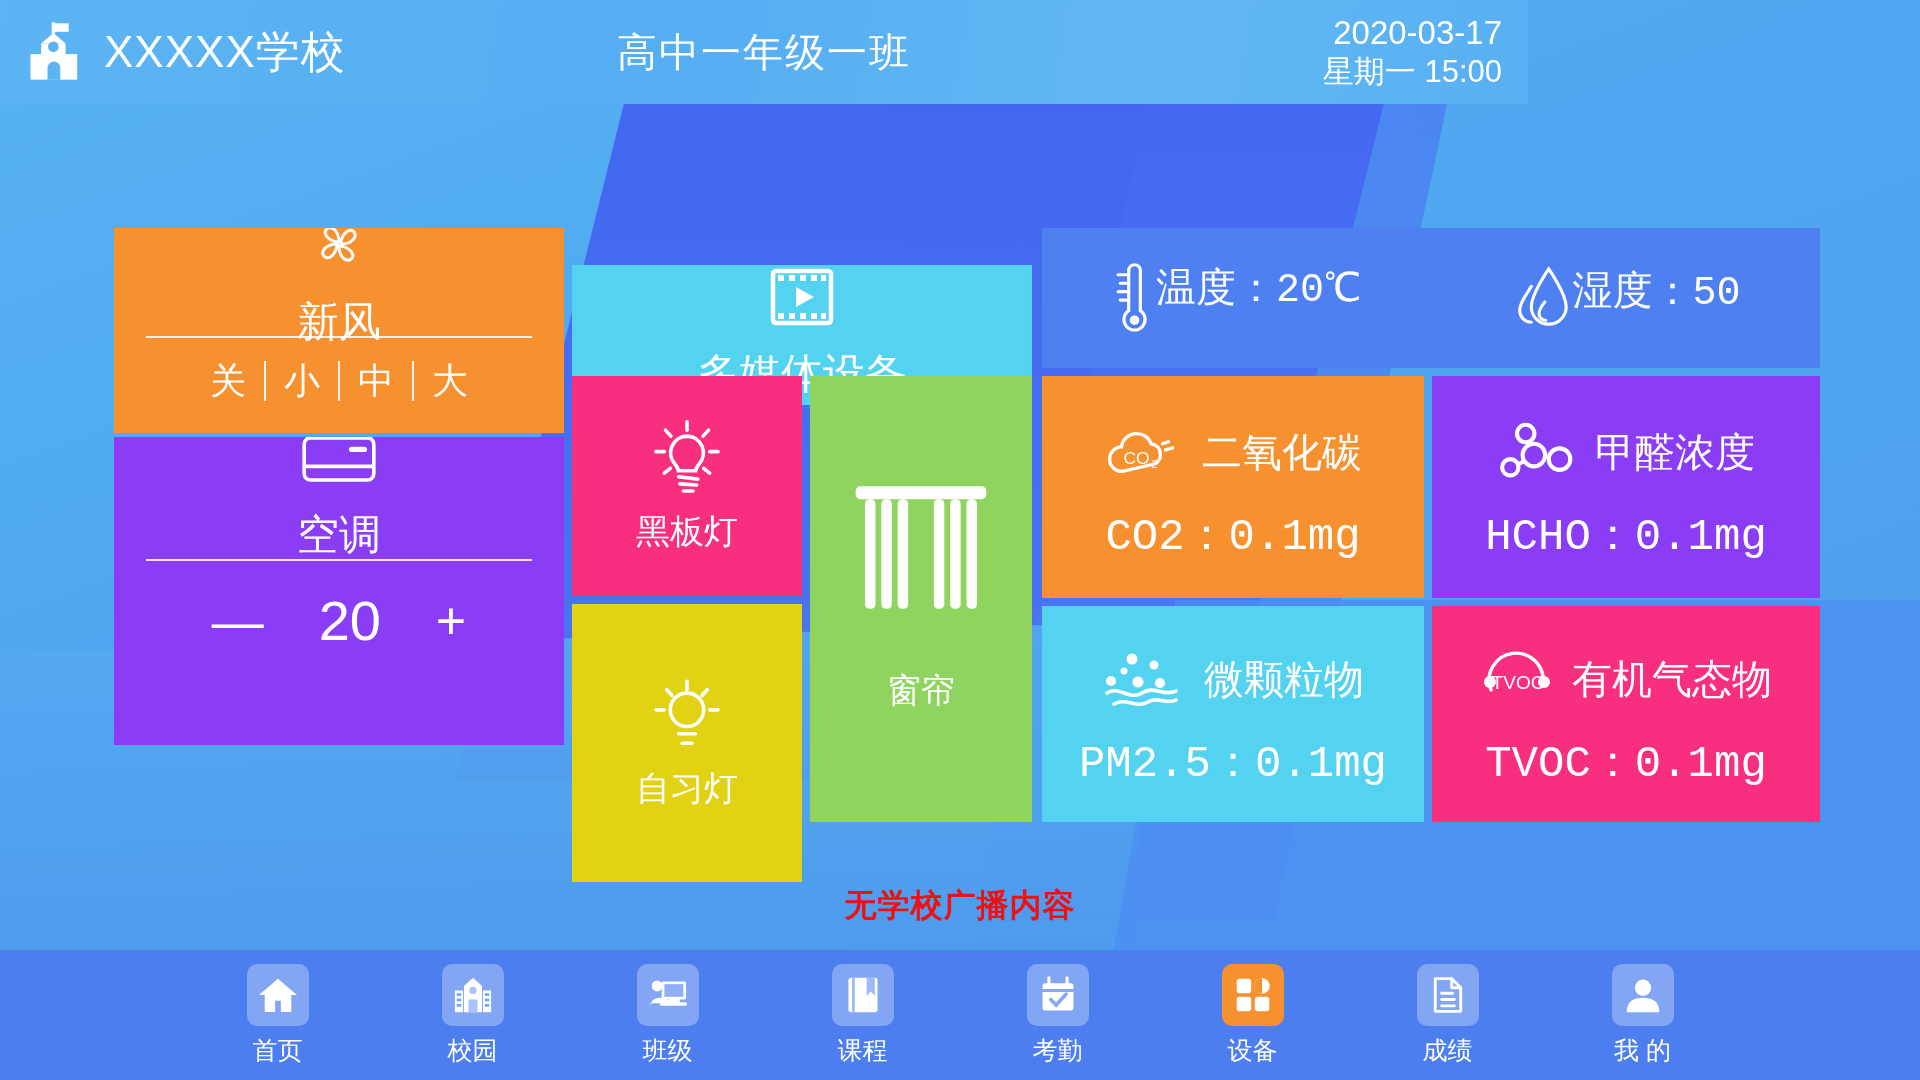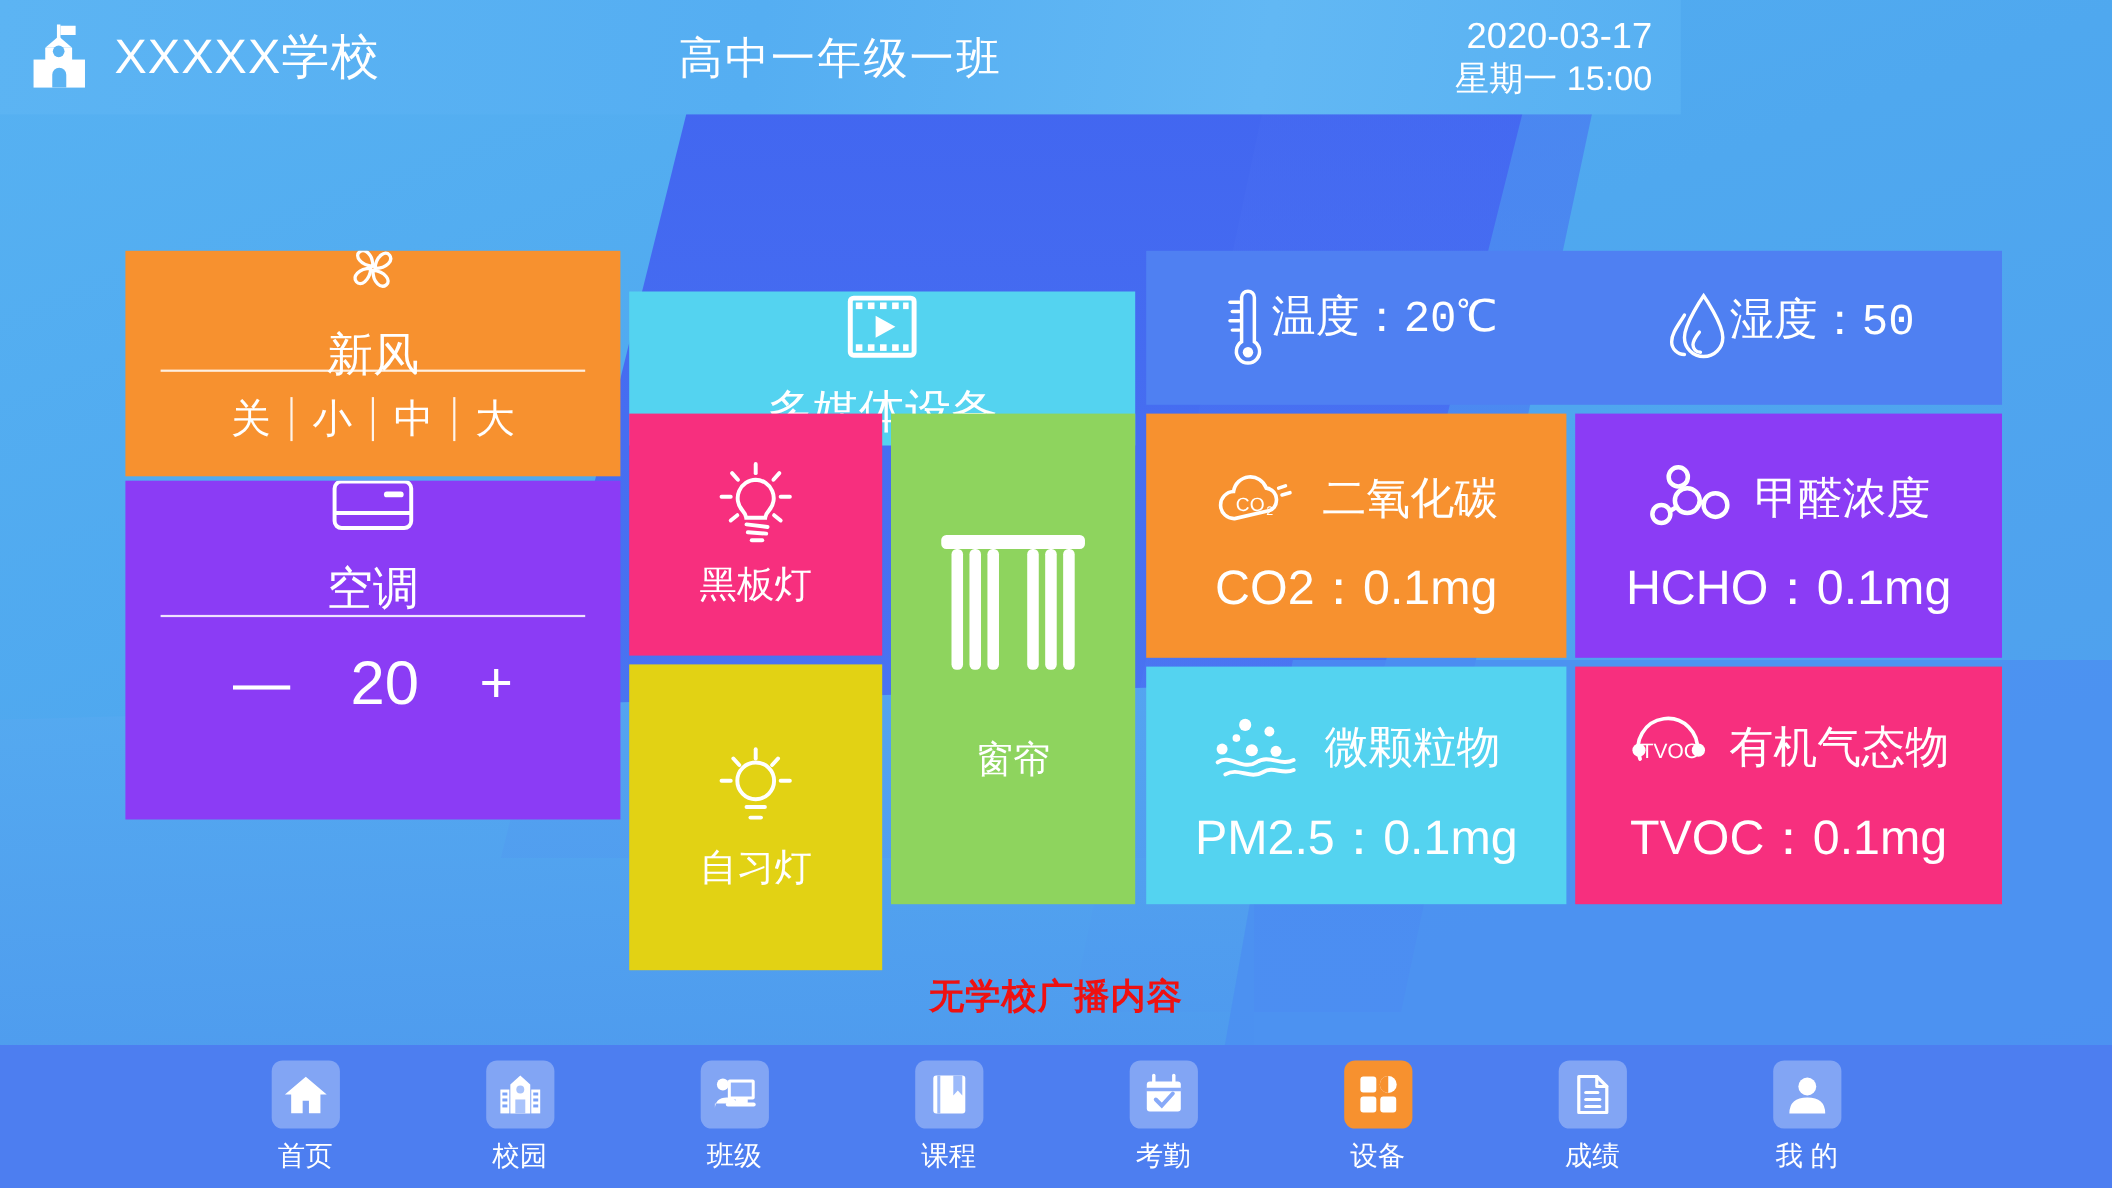--- a/index.html
+++ b/index.html
@@ -88,21 +88,21 @@
   .c-tvoc  { left:1432px; top:502px; width:388px;  height:216px; background:#f72f7e; }
 
   .thwrap { display:flex; height:100%; align-items:center; }
   .thitem { flex:1; display:flex; align-items:flex-start; justify-content:center; gap:0;font-family:Liberation Mono, monospace; }
   .thitem .tt { font-size:40px; white-space:nowrap; }
 
   .sensor { display:flex; flex-direction:column; justify-content:center; height:100%; }
   .sensor .srow { display:flex; align-items:center; justify-content:center; gap:16px;
                   height:104px; }
   .sensor .sname { font-size:40px; }
-  .sensor .sval { text-align:center; font-size:44px; padding-bottom:10px; }
+  .sensor .sval { text-align:center; font-size:44px; padding-bottom:10px;font-family:Liberation Mono, monospace; }
 
   
   #broadcast { position:absolute; left:0; top:884px; width:1920px; text-align:center;
     color:#ee1111; font-size:32px; font-weight:bold; z-index:6; letter-spacing:1px; }
 
   
   #nav { position:absolute; left:0; top:950px; width:1920px; height:130px; z-index:6;
     background:#4d7ef0; display:flex; align-items:center; justify-content:center;
     padding:0 180px; }
   .navitem { flex:1; display:flex; flex-direction:column; align-items:center; gap:8px; }

